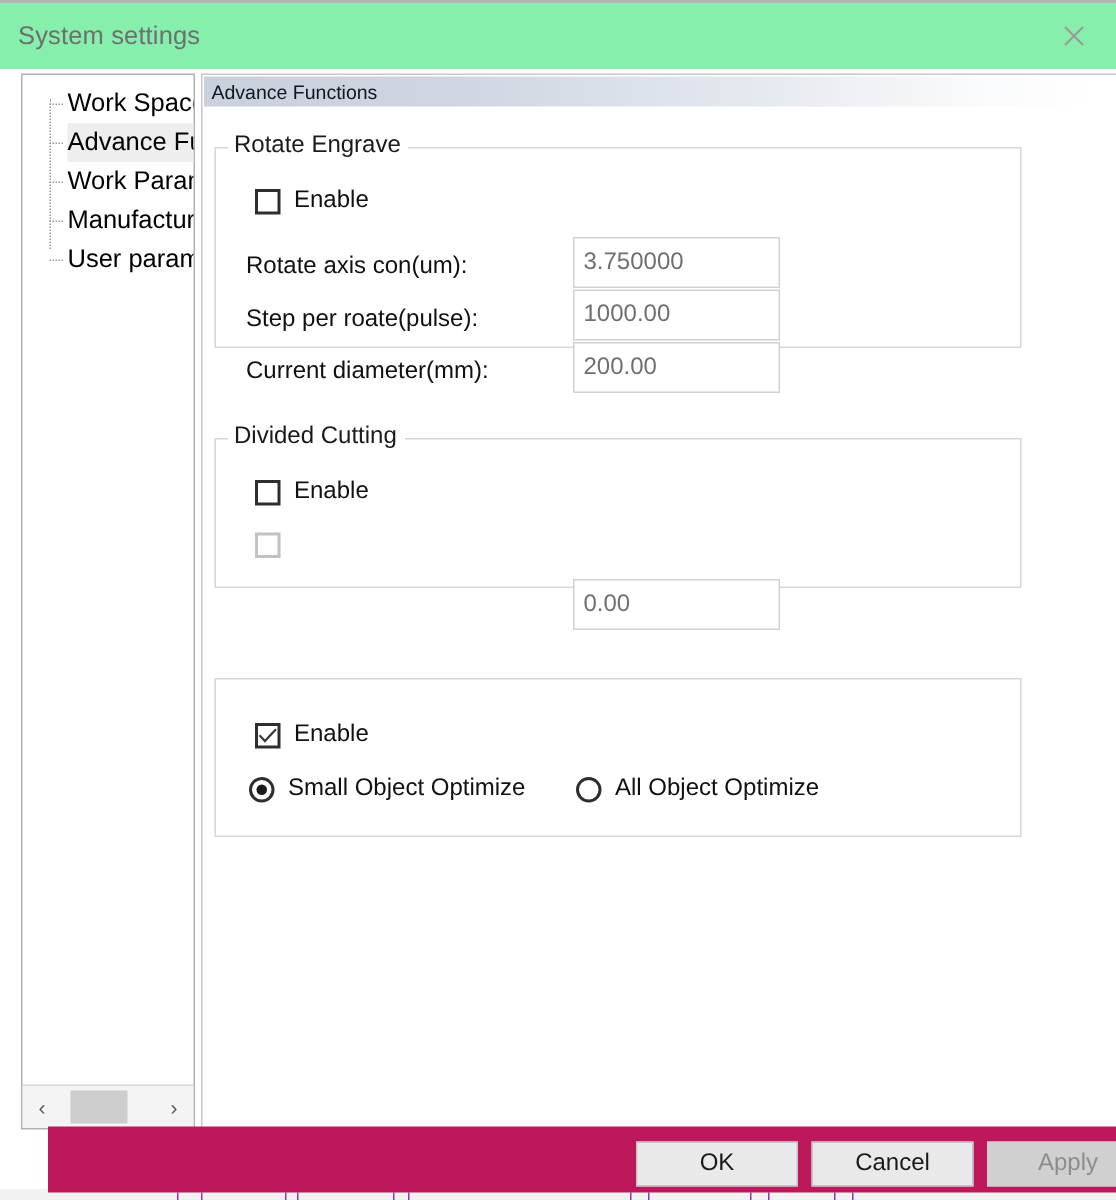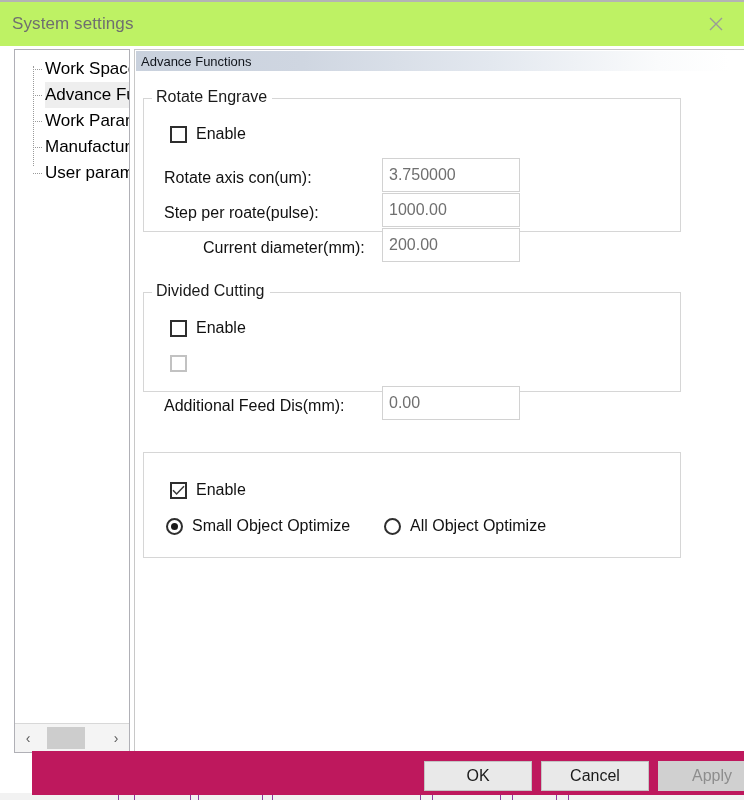--- a/index.html
+++ b/index.html
@@ -31,21 +31,21 @@
   .dialog {
     position: absolute; left: 0; top: 0;
     width: 744px; height: 793px;
     background: #ffffff;
     border-top: 2px solid #b4b4b4;
     box-sizing: border-box;
   }
   .titlebar {
     position: relative;
     height: 44px;
-    background: #bef264;
+    background: #86efac;
   }
   .title-text {
     position: absolute; left: 12px; top: 12px;
     font-size: 17px;
     color: #6f6f6f;
     letter-spacing: .1px;
     white-space: nowrap;
   }
   .close-btn {
     position: absolute; right: 8px; top: 6px;
@@ -344,41 +344,38 @@
           <div class="row" style="left:20px; top:70px;">
             <span class="field-label">Rotate axis con(um):</span>
           </div>
           <div class="textbox" style="left:238px; top:59px; width:138px; height:34px;">3.750000</div>
 
           <div class="row" style="left:20px; top:105px;">
             <span class="field-label">Step per roate(pulse):</span>
           </div>
           <div class="textbox" style="left:238px; top:94px; width:138px; height:34px;">1000.00</div>
 
-          <div class="row" style="left:20px; top:140px;margin-left:39px;">
+          <div class="row" style="left:20px; top:140px;">
             <span class="field-label">Current diameter(mm):</span>
           </div>
           <div class="textbox" style="left:238px; top:129px; width:138px; height:34px;">200.00</div>
         </div>
 
         <div class="groupbox" style="left:8px; top:242px; width:538px; height:100px;">
           <span class="gtitle">Divided Cutting</span>
 
           <div class="row" style="left:26px; top:26px;">
             <span class="cbox"></span>
             <span class="cb-label">Enable</span>
           </div>
 
           <div class="row" style="left:26px; top:62px;">
             <span class="cbox disabled"></span>
           </div>
 
-          <div class="row" style="left:20px; top:104px;">
-            <span class="field-label">Additional Feed Dis(mm):</span>
-          </div>
           <div class="textbox" style="left:238px; top:93px; width:138px; height:34px;">0.00</div>
         </div>
 
         <div class="groupbox" style="left:8px; top:402px; width:538px; height:106px;">
 
           <div class="row" style="left:26px; top:28px;">
             <span class="cbox">
               <svg width="13" height="11" viewBox="0 0 13 11">
                 <path d="M1 5.2 L4.6 9 L12 1.2" stroke="#3a3a3a" stroke-width="1.5" fill="none"></path>
               </svg>

